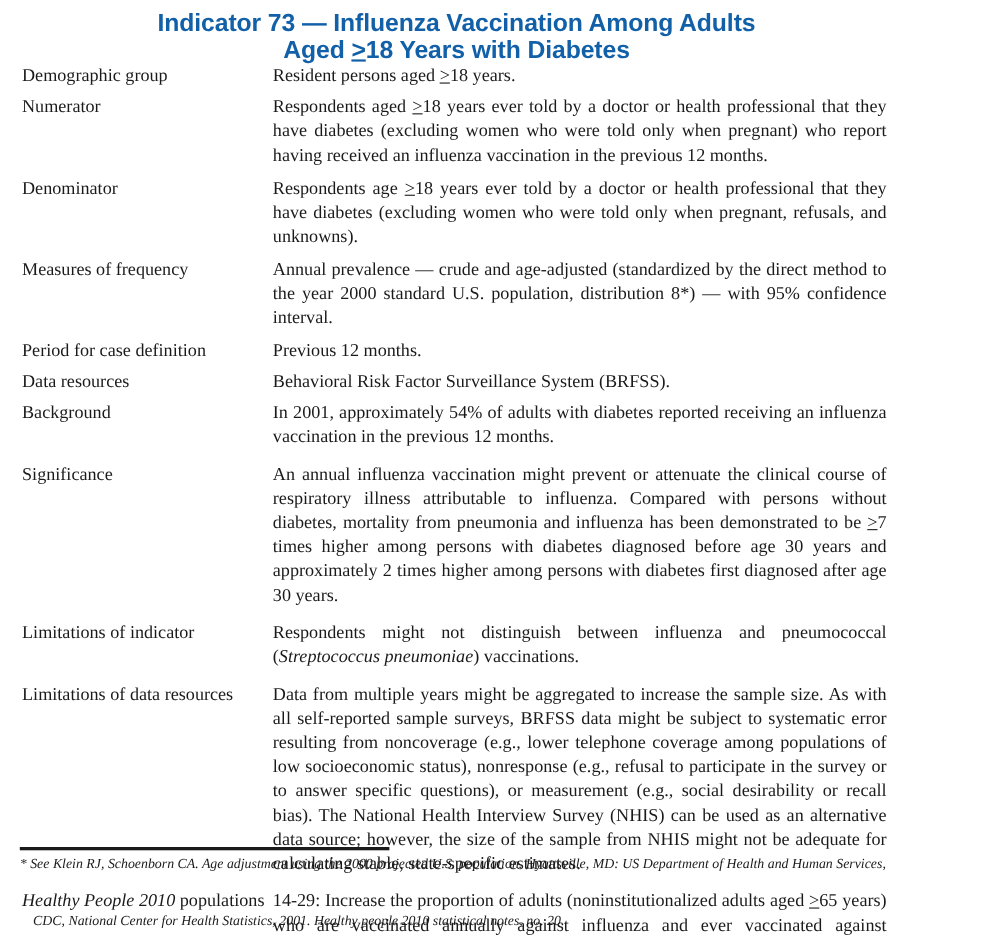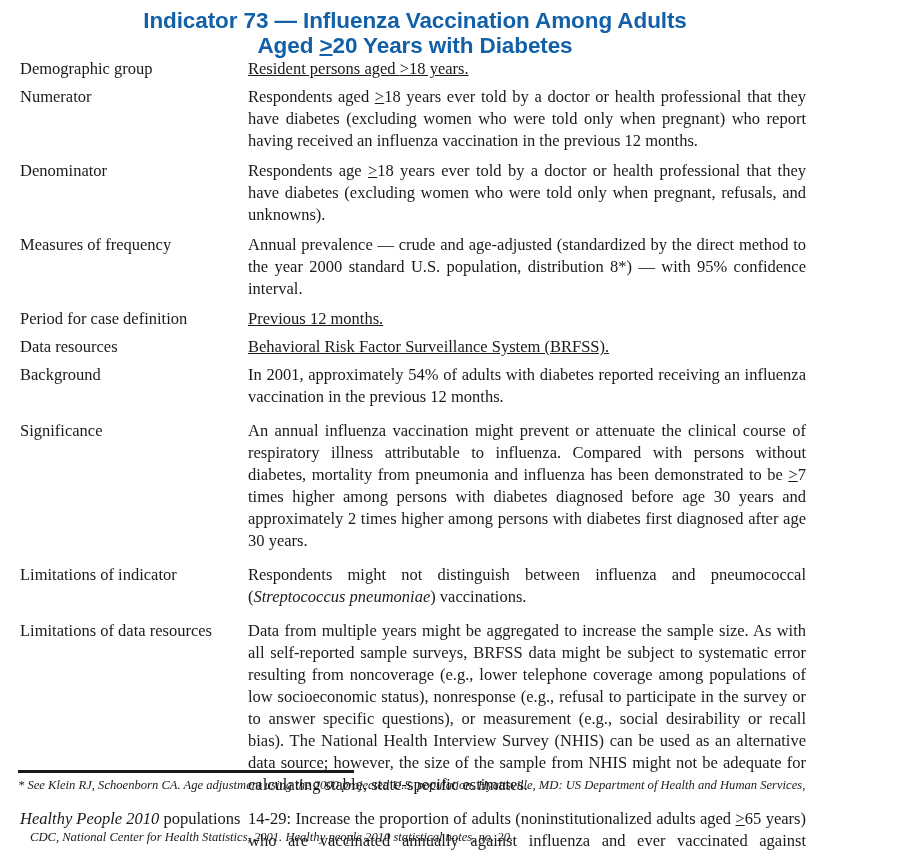--- a/index.html
+++ b/index.html
@@ -64,21 +64,20 @@
   .row .value {
     flex: 1 1 auto;
     font-size: 16.5px;
     line-height: 22px;
     text-align: justify;
     text-justify: inter-word;
     hyphens: manual;
   }
   .row .value.nojust {
     text-align: left;
-    text-decoration: underline;
   }
   .row.tight {
     margin-bottom: 6px;
   }
   .row.gap-lg {
     margin-bottom: 12px;
     justify-content: center;
   }
 
   em.ital { font-style: italic; }
@@ -110,21 +109,21 @@
     margin-top: 36px;
   }
 </style>
 </head>
 <body>
 
 <div class="page">
 
   <div class="title-block" style="color: rgb(18, 96, 168);">
     <span class="title-line">Indicator 73 — Influenza Vaccination Among Adults</span>
-    <span class="title-line"><span>Aged </span><span class="ge">&gt;</span><span>20 Years with Diabetes</span></span>
+    <span class="title-line"><span>Aged </span><span class="ge">&gt;</span><span>18 Years with Diabetes</span></span>
   </div>
 
   <div class="rows">
 
     <div class="row tight">
       <div class="label">Demographic group</div>
       <div class="value nojust">Resident persons aged <span class="ge">&gt;</span>18 years.</div>
     </div>
 
     <div class="row">

